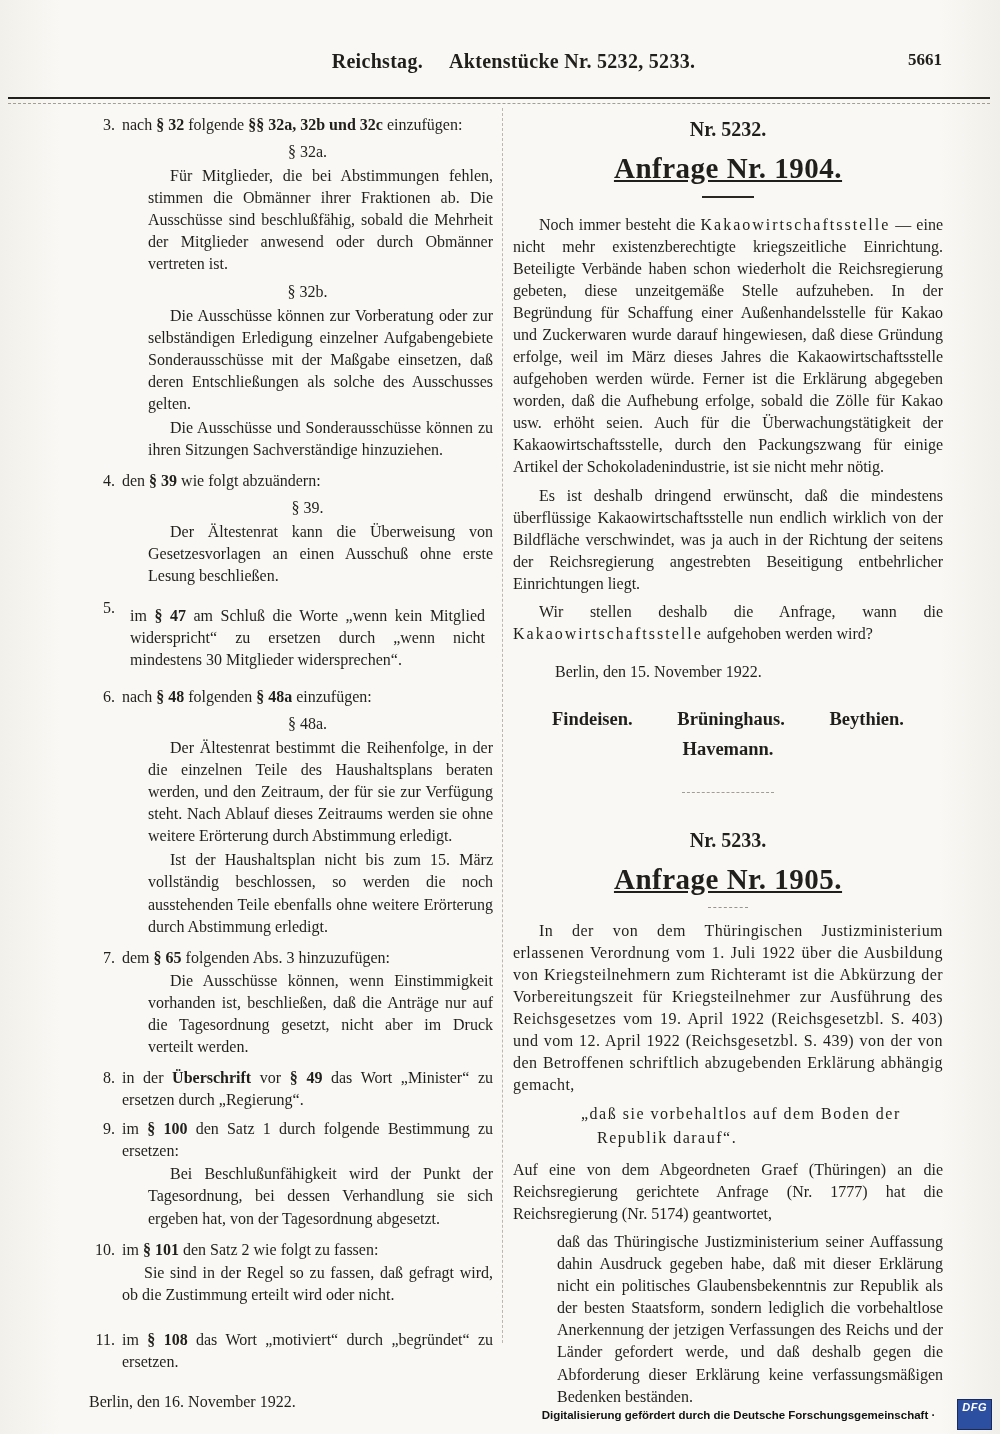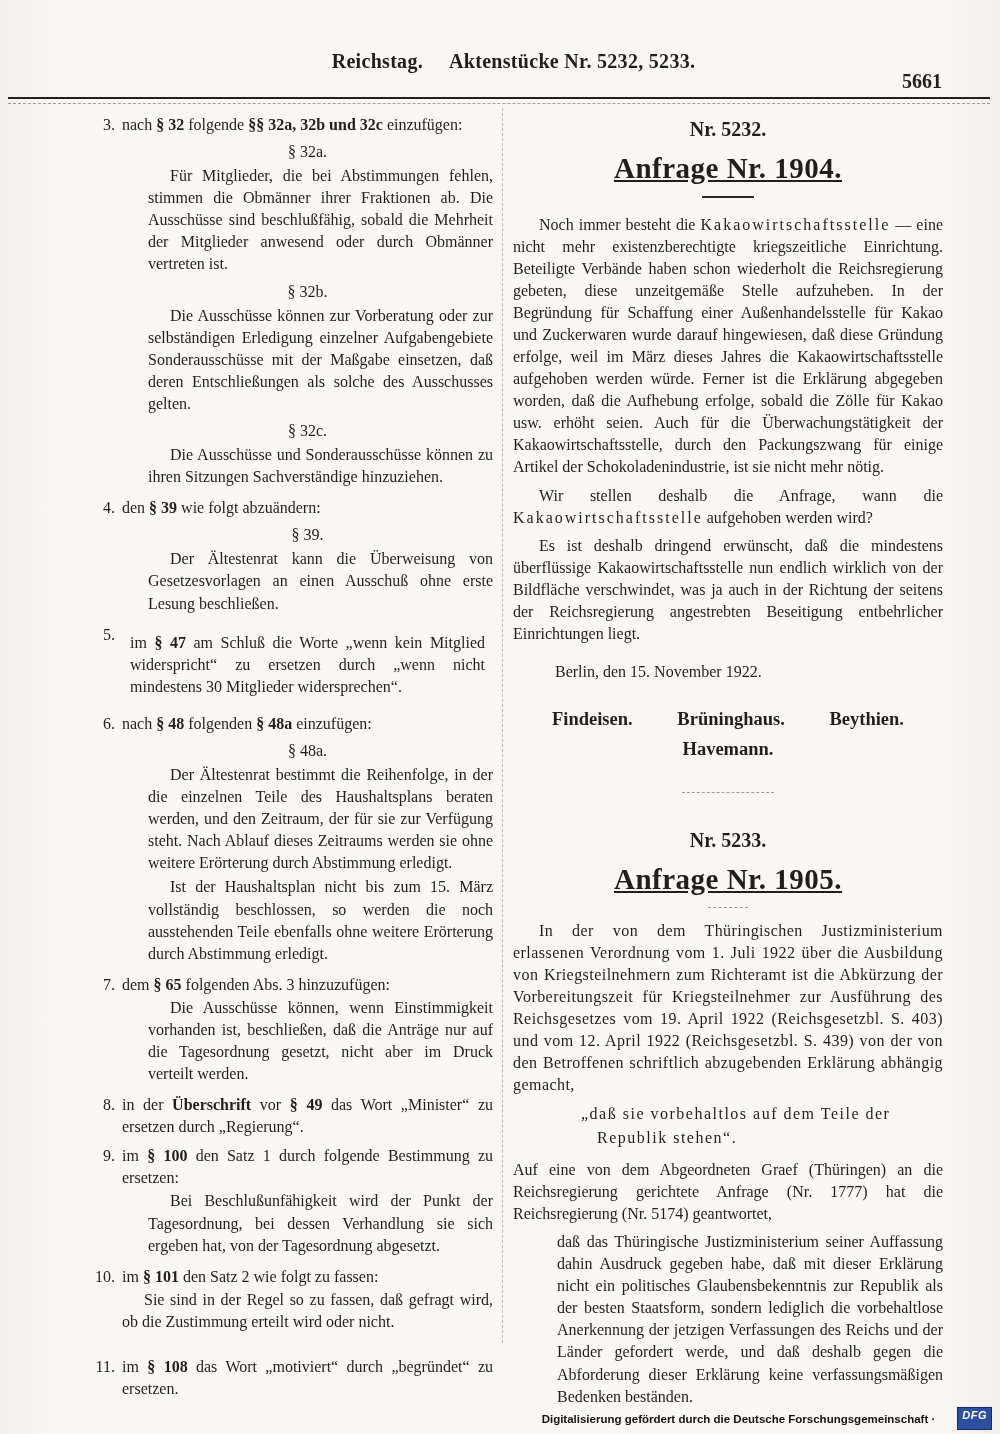--- a/index.html
+++ b/index.html
@@ -10,21 +10,21 @@
     color:#211f1b;
   }
   .page{
     position:relative;width:1000px;height:1434px;overflow:hidden;
     background:linear-gradient(90deg,#f2f0ea 0%, #f9f8f4 6%, #f9f8f4 94%, #f1efe9 100%);
   }
   
   .page-header{position:absolute;top:50px;left:85px;right:58px;height:30px;}
   .header-center{text-align:center;font-weight:bold;font-size:20px;letter-spacing:.3px;}
   .header-center .gap{display:inline-block;width:26px;}
-  .page-number{position:absolute;right:0;top:0;font-weight:bold;font-size:20px;margin-top:20px;}
+  .page-number{position:absolute;right:0;top:0;font-weight:bold;font-size:17px;}
   .header-rule{position:absolute;top:97px;left:8px;right:10px;border-top:2px solid #23211d;}
   .header-rule-dashed{position:absolute;top:103px;left:8px;right:10px;border-top:1px dashed #8d897f;opacity:.8;}
   
   .column-divider{position:absolute;left:502px;top:108px;height:1235px;border-left:1px dashed #bcb7ab;}
   .columns{position:absolute;top:114px;left:85px;display:flex;gap:20px;}
   .col-left{width:408px;font-size:16px;line-height:1.38;}
   .col-right{width:430px;font-size:16px;line-height:1.38;}
   
   .item{display:flex;margin-bottom:7px;}
   .item-num{flex:none;width:30px;text-align:right;padding-right:7px;}
@@ -45,21 +45,21 @@
   .dateline{margin:16px 0 0 42px;}
   .sigs-row{display:flex;justify-content:space-between;width:352px;margin:24px auto 0;font-weight:bold;font-size:18.5px;}
   .sigs-row2{text-align:center;font-weight:bold;font-size:18.5px;margin-top:4px;}
   .section-divider{width:92px;border-top:1px dashed #a39e93;margin:30px auto 34px;}
   .quote-block{padding-left:84px;text-indent:-16px;letter-spacing:1.5px;margin:6px 0 10px;line-height:1.45;}
   .answer-block{margin-left:44px;text-align:justify;margin-top:2px;}
   
   .page-footer{position:absolute;right:8px;bottom:4px;display:flex;align-items:center;gap:22px;
     font-family:"Liberation Sans", sans-serif;font-size:11.5px;font-weight:bold;color:#111;}
   .dfg-logo{background:#2d4fa1;color:#ffffff;font-style:italic;font-weight:bold;
-    font-size:11px;padding:1px 4px 8px;border:1px solid #182a5e;letter-spacing:.5px;}
+    font-size:11px;padding:1px 4px 16px;border:1px solid #182a5e;letter-spacing:.5px;}
 </style>
 </head>
 <body>
 
 <div class="page">
 
   <div class="page-header">
     <div class="header-center">
       <span>Reichstag.</span><span class="gap"></span><span>Aktenstücke Nr. 5232, 5233.</span>
     </div>
@@ -74,21 +74,20 @@
     <section class="col-left">
 
       <div class="item">
         <span class="item-num">3.</span>
         <div class="item-body">
           <p class="item-lead" style="margin:0;"><span>nach </span><b>§ 32</b><span> folgende </span><b>§§ 32a, 32b und 32c</b><span> einzufügen:</span></p>
           <p class="sec-head">§ 32a.</p>
           <p class="blk">Für Mitglieder, die bei Abstimmungen fehlen, stimmen die Obmänner ihrer Fraktionen ab. Die Ausschüsse sind beschlußfähig, sobald die Mehrheit der Mitglieder anwesend oder durch Obmänner vertreten ist.</p>
           <p class="sec-head">§ 32b.</p>
           <p class="blk">Die Ausschüsse können zur Vorberatung oder zur selbständigen Erledigung einzelner Aufgabengebiete Sonderausschüsse mit der Maßgabe einsetzen, daß deren Entschließungen als solche des Ausschusses gelten.</p>
-          <p class="sec-head">§ 32c.</p>
           <p class="blk">Die Ausschüsse und Sonderausschüsse können zu ihren Sitzungen Sachverständige hinzuziehen.</p>
         </div>
       </div>
 
       <div class="item">
         <span class="item-num">4.</span>
         <div class="item-body">
           <p class="item-lead" style="margin:0;"><span>den </span><b>§ 39</b><span> wie folgt abzuändern:</span></p>
           <p class="sec-head">§ 39.</p>
           <p class="blk">Der Ältestenrat kann die Überweisung von Gesetzesvorlagen an einen Ausschuß ohne erste Lesung beschließen.</p>
@@ -143,35 +142,36 @@
         </div>
       </div>
 
       <div class="item">
         <span class="item-num">11.</span>
         <div class="item-body">
           <p class="item-lead" style="margin:0;"><span>im </span><b>§ 108</b><span> das Wort „motiviert“ durch „begründet“ zu ersetzen.</span></p>
         </div>
       </div>
 
+      <p class="date-left">Berlin, den 16. November 1922.</p>
 
     </section>
 
     <section class="col-right">
 
       <div>
         <p class="kicker">Nr. 5232.</p>
         <h1 class="section-title">Anfrage Nr. 1904.</h1>
         <div class="title-rule"></div>
 
         <p class="para"><span>Noch immer besteht die </span><span class="sperr">Kakaowirtschaftsstelle</span><span> — eine nicht mehr existenzberechtigte kriegszeitliche Einrichtung. Beteiligte Verbände haben schon wiederholt die Reichsregierung gebeten, diese unzeitgemäße Stelle aufzuheben. In der Begründung für Schaffung einer Außenhandelsstelle für Kakao und Zuckerwaren wurde darauf hingewiesen, daß diese Gründung erfolge, weil im März dieses Jahres die Kakaowirtschaftsstelle aufgehoben werden würde. Ferner ist die Erklärung abgegeben worden, daß die Aufhebung erfolge, sobald die Zölle für Kakao usw. erhöht seien. Auch für die Überwachungstätigkeit der Kakaowirtschaftsstelle, durch den Packungszwang für einige Artikel der Schokoladenindustrie, ist sie nicht mehr nötig.</span></p>
 
+        <p class="para">Es ist deshalb dringend erwünscht, daß die mindestens überflüssige Kakaowirtschaftsstelle nun endlich wirklich von der Bildfläche verschwindet, was ja auch in der Richtung der seitens der Reichsregierung angestrebten Beseitigung entbehrlicher Einrichtungen liegt.</p>
+
         <p class="para"><span>Wir stellen deshalb die Anfrage, wann die </span><span class="sperr">Kakaowirtschaftsstelle</span><span> aufgehoben werden wird?</span></p>
-
-        <p class="para">Es ist deshalb dringend erwünscht, daß die mindestens überflüssige Kakaowirtschaftsstelle nun endlich wirklich von der Bildfläche verschwindet, was ja auch in der Richtung der seitens der Reichsregierung angestrebten Beseitigung entbehrlicher Einrichtungen liegt.</p>
 
         <p class="dateline">Berlin, den 15. November 1922.</p>
 
         <div class="sigs-row">
           <span>Findeisen.</span>
           <span>Brüninghaus.</span>
           <span>Beythien.</span>
         </div>
         <div class="sigs-row2">
           <span>Havemann.</span>
@@ -180,21 +180,21 @@
 
       <div class="section-divider"></div>
 
       <div>
         <p class="kicker">Nr. 5233.</p>
         <h1 class="section-title">Anfrage Nr. 1905.</h1>
         <div class="title-rule faint"></div>
 
         <p class="para sperr-light">In der von dem Thüringischen Justizministerium erlassenen Verordnung vom 1. Juli 1922 über die Ausbildung von Kriegsteilnehmern zum Richteramt ist die Abkürzung der Vorbereitungszeit für Kriegsteilnehmer zur Ausführung des Reichsgesetzes vom 19. April 1922 (Reichsgesetzbl. S. 403) und vom 12. April 1922 (Reichsgesetzbl. S. 439) von der von den Betroffenen schriftlich abzugebenden Erklärung abhängig gemacht,</p>
 
-        <p class="quote-block">„daß sie vorbehaltlos auf dem Teile der Republik stehen“.</p>
+        <p class="quote-block">„daß sie vorbehaltlos auf dem Boden der Republik darauf“.</p>
 
         <p class="para" style="text-indent:0;">Auf eine von dem Abgeordneten Graef (Thüringen) an die Reichsregierung gerichtete Anfrage (Nr. 1777) hat die Reichsregierung (Nr. 5174) geantwortet,</p>
 
         <p class="answer-block">daß das Thüringische Justizministerium seiner Auffassung dahin Ausdruck gegeben habe, daß mit dieser Erklärung nicht ein politisches Glaubensbekenntnis zur Republik als der besten Staatsform, sondern lediglich die vorbehaltlose Anerkennung der jetzigen Verfassungen des Reichs und der Länder gefordert werde, und daß deshalb gegen die Abforderung dieser Erklärung keine verfassungsmäßigen Bedenken beständen.</p>
       </div>
 
     </section>
   </div>
 
   <div class="page-footer">

